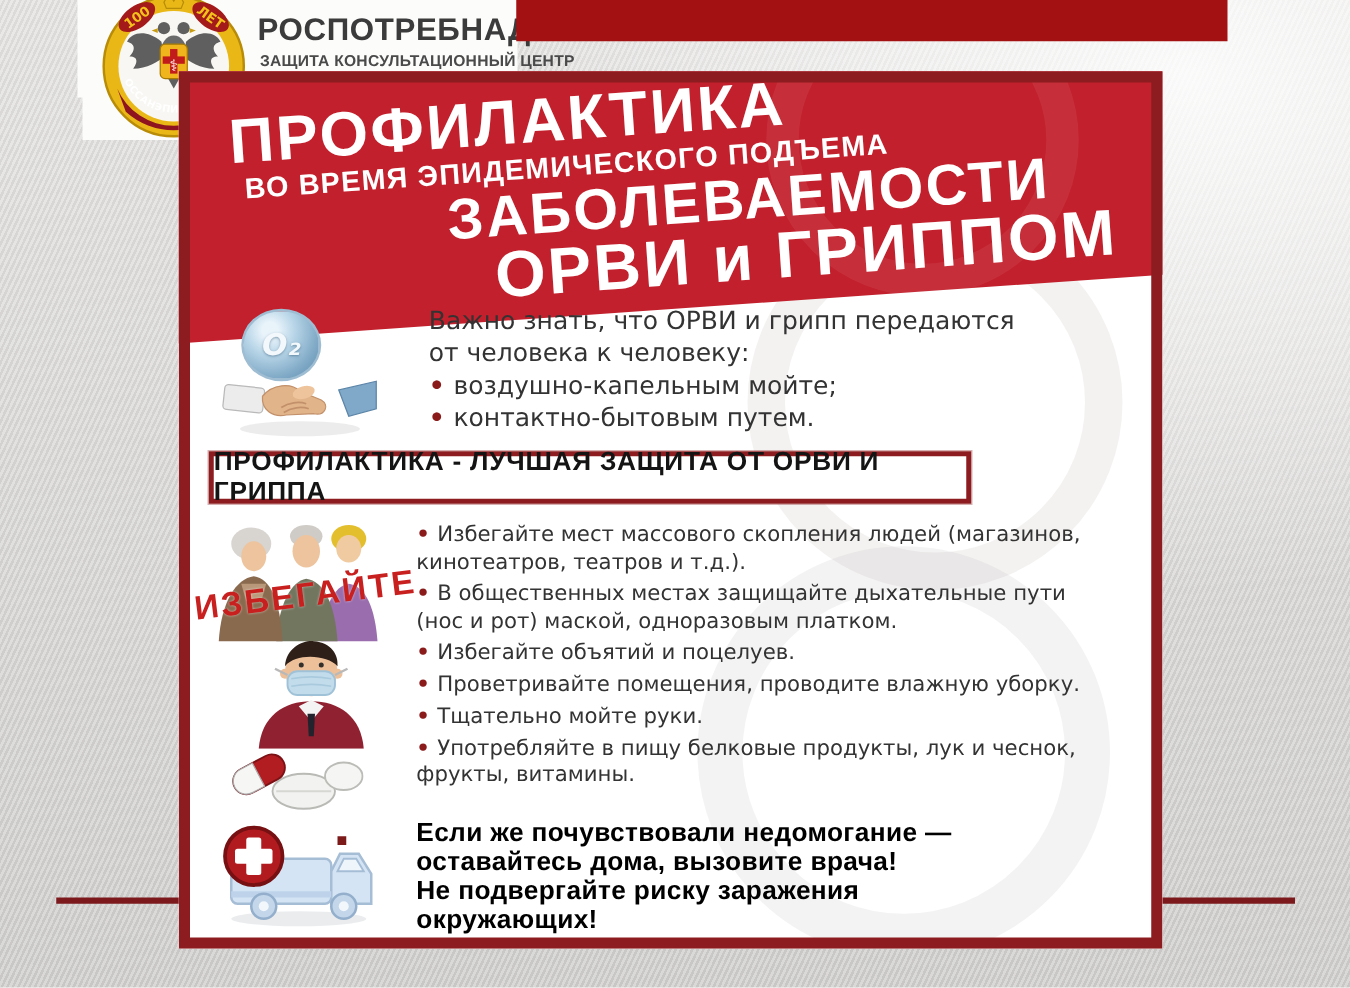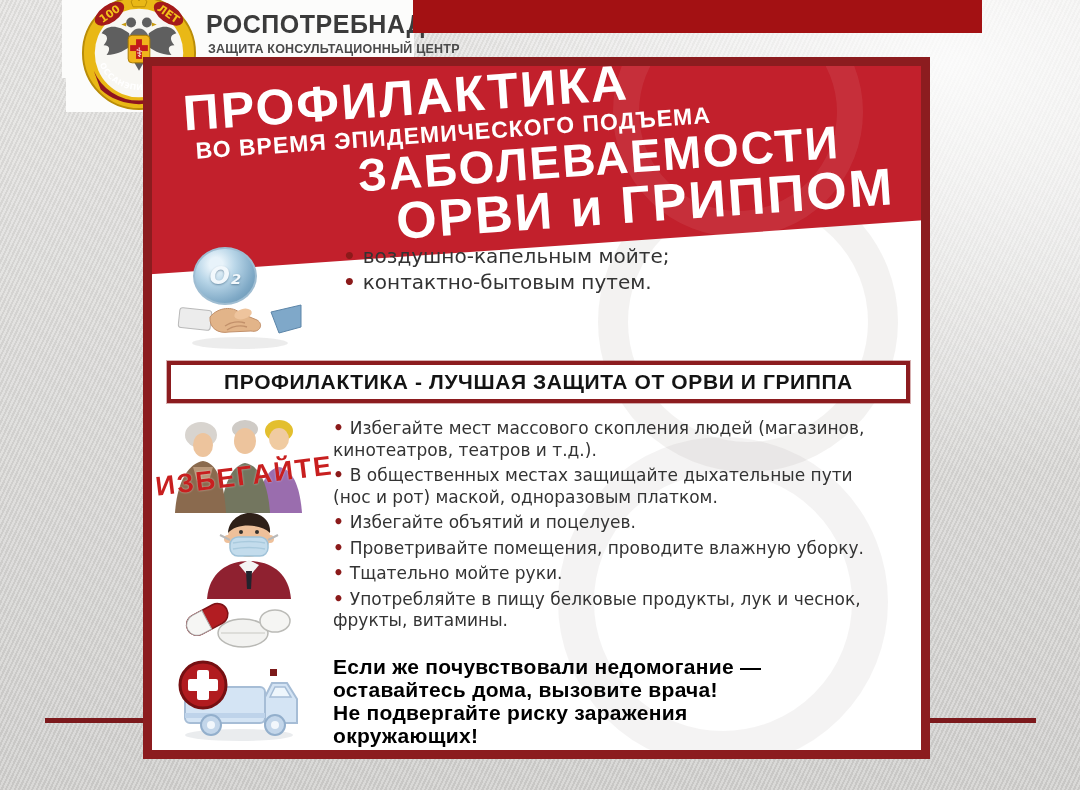--- a/index.html
+++ b/index.html
@@ -61,21 +61,21 @@
 
   .stamp { position:absolute; left:12px; top:404px; z-index:5; transform:rotate(-7deg);
     font-family:"Liberation Sans", sans-serif; font-size:27px; font-weight:800;
     color:#c81f1f; letter-spacing:2px; text-shadow:0 0 2px rgba(255,255,255,0.6); }
 
   .intro { position:absolute; left:200px; top:186px; width:540px;
     font-size:20px; line-height:26px; color:#333; }
   .intro-text { white-space:pre-line; }
   .ibullet::before, .tip::before { content:"\2022\00a0 "; color:#8b1a1a; font-weight:700; }
 
-  .section-heading { position:absolute; left:24px; top:304px; width:743px; height:42px;
+  .section-heading { position:absolute; left:24px; top:304px; width:610px; height:42px;
     background:#fff; border:4px solid #8c1c1f; box-shadow:0 0 0 1px rgba(140,28,31,0.35);
     display:flex; align-items:center; justify-content:center; }
   .section-heading span { font-family:"Liberation Sans", sans-serif; font-size:21px;
     font-weight:700; color:#141414; letter-spacing:0.6px; }
 
   .tips { position:absolute; left:190px; top:361px; width:545px;
     font-size:17px; line-height:21.5px; color:#333; }
   .tip { margin-bottom:4px; }
 
   .footer-warning { position:absolute; left:190px; top:598px; width:540px;
@@ -164,20 +164,22 @@
       <svg class="icon icon-handshake" width="126" height="64" viewBox="0 0 126 64">
         <ellipse cx="63" cy="56" rx="48" ry="6" fill="rgba(150,150,150,0.18)"></ellipse>
         <rect x="2" y="22" width="32" height="20" rx="3" fill="#ececec" stroke="#b9b9b9" transform="rotate(6 18 32)"></rect>
         <polygon points="124,18 94,25 102,46 124,40" fill="#7fa8c9" stroke="#5c85a8"></polygon>
         <path d="M33,30 C41,20 56,19 63,26 L80,33 C87,37 83,46 74,44 L52,45 C41,47 32,41 33,30 Z" fill="#e2b489" stroke="#c2906a"></path>
         <path d="M48,39 C54,35 62,34 68,36 M50,43 C56,39 64,38 70,40" stroke="#c2906a" stroke-width="1.4" fill="none"></path>
         <ellipse cx="66" cy="27" rx="9" ry="5" fill="#eec49d" transform="rotate(-15 66 27)"></ellipse>
       </svg>
 
       <div class="intro">
+        <div class="intro-text">Важно знать, что ОРВИ и грипп передаются
+от человека к человеку:</div>
         <div class="ibullet">воздушно-капельным мойте;</div>
         <div class="ibullet">контактно-бытовым путем.</div>
       </div>
 
       <div class="section-heading">
         <span>ПРОФИЛАКТИКА - ЛУЧШАЯ ЗАЩИТА ОТ ОРВИ И ГРИППА</span>
       </div>
 
       <svg class="icon icon-crowd" width="150" height="104" viewBox="0 0 150 104">
         <ellipse cx="116" cy="18" rx="14" ry="11" fill="#e3bf2e"></ellipse>

